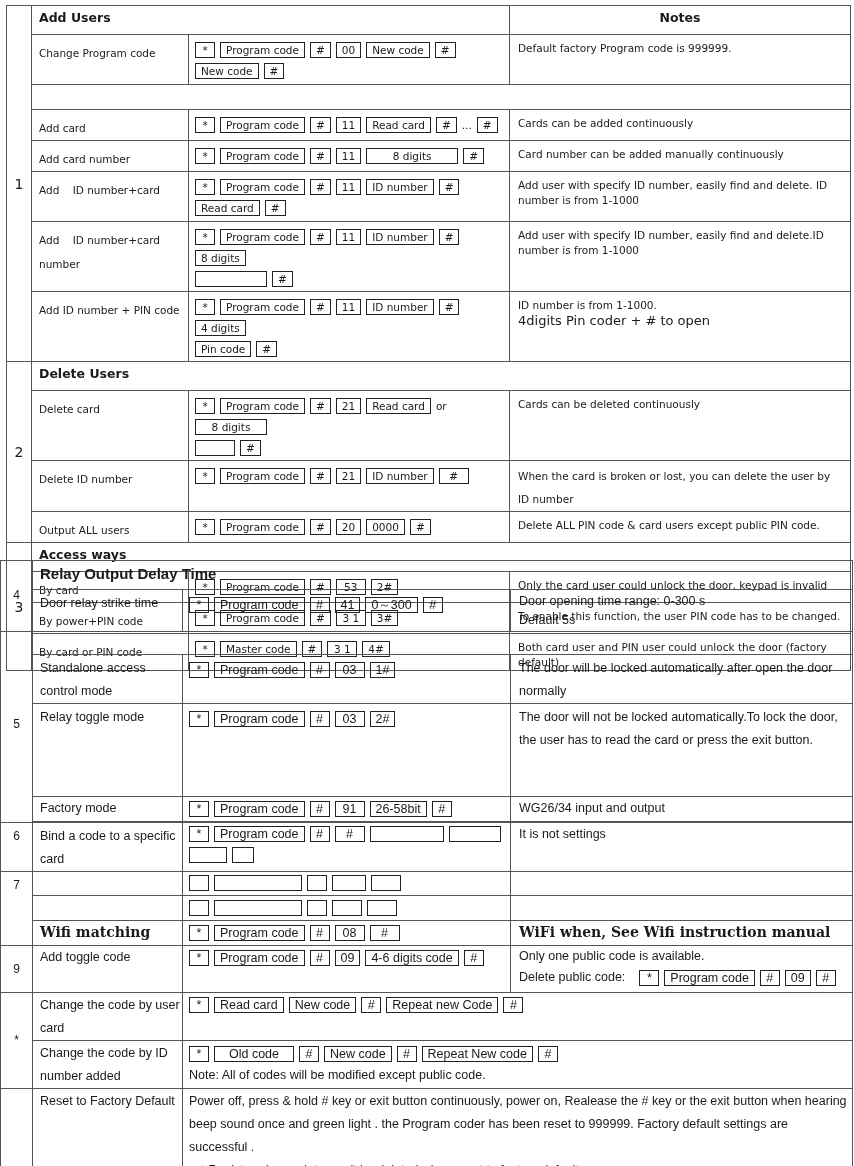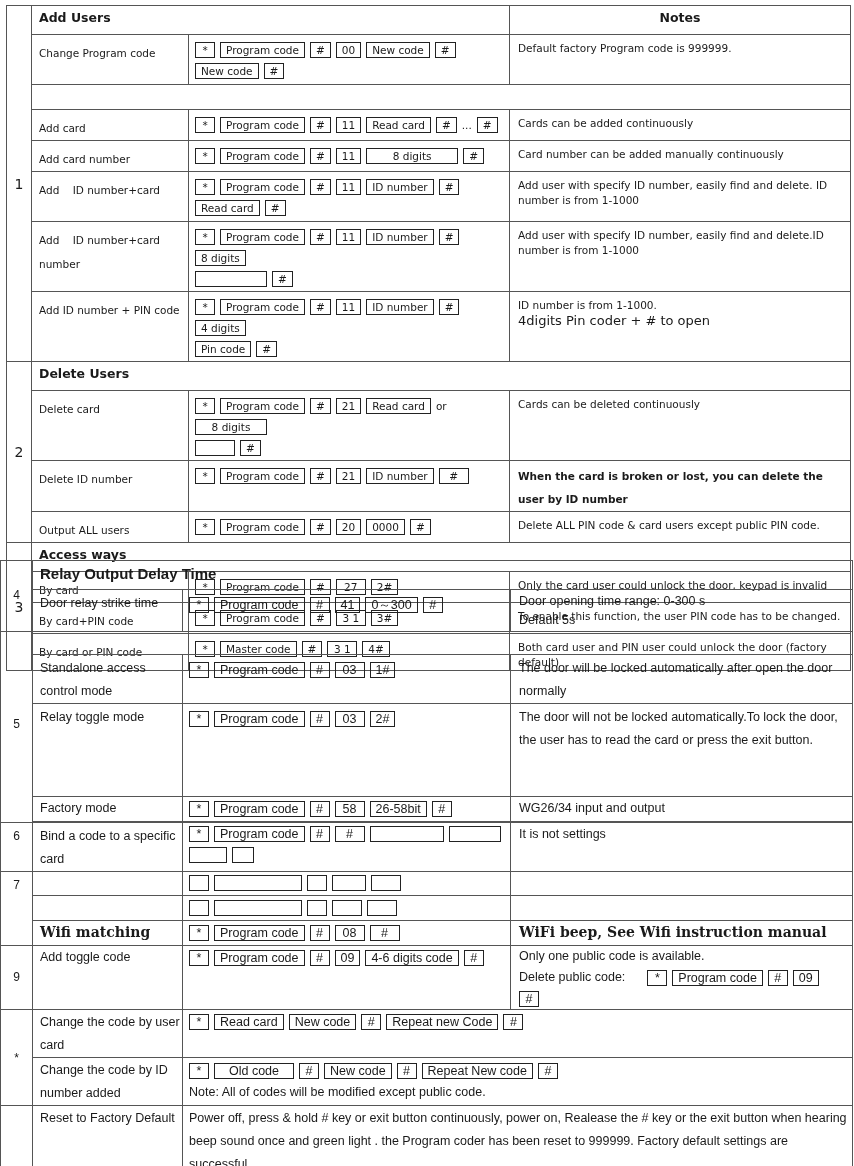--- a/index.html
+++ b/index.html
@@ -9,21 +9,21 @@
   .c { font-family: "DejaVu Sans", sans-serif; font-size: 10.5px; }
   .a { font-family: "Liberation Sans", sans-serif; font-size: 12.5px; }
   .num { text-align: center; vertical-align: middle !important; font-size: 14px; }
   .numa { text-align: center; font-size: 12px; }
   .head { font-weight: bold; font-size: 12.5px; padding: 4px 0 0 7px !important; height: 24px; }
   .headc { text-align: center; font-weight: bold; font-size: 12.5px; padding-top: 4px !important; }
   .fn { padding: 6px 0 0 7px !important; line-height: 24px; }
   .fnsm { padding: 6px 0 0 7px !important; line-height: 15px; }
   .cmd { padding: 4px 4px 2px 6px !important; line-height: 20px; }
   .note { padding: 6px 6px 0 8px !important; line-height: 15px; }
-  .notebig { line-height: 23px; padding-top: 4px !important; font-weight: bold; }
+  .notebig { line-height: 23px; padding-top: 4px !important; }
   .key { display: inline-block; border: 1px solid #222; padding: 0 5px; line-height: 14px; margin: 2px 5px 2px 0; vertical-align: middle; min-width: 8px; text-align: center; white-space: nowrap; }
   .key.blank { height: 14px; }
   .w18 { min-width: 18px; } .w28 { min-width: 28px; } .w60 { min-width: 60px; } .w80 { min-width: 80px; }
   .plain { margin: 0 5px 0 0; vertical-align: middle; }
   .serifbold { font-family: "DejaVu Serif", serif; font-weight: bold; font-size: 14px; }
   .bigline { font-size: 13px; }
 </style>
 </head>
 <body>
 
@@ -116,26 +116,26 @@
     <td class="note">Delete ALL PIN code &amp; card users except public PIN code.</td>
   </tr>
 
   <tr>
     <td class="num" rowspan="4">3</td>
     <td class="head" colspan="3">Access ways</td>
   </tr>
   <tr style="height:25px">
     <td class="fn">By card</td>
     <td class="cmd">
-      <span class="key">*</span><span class="key">Program code</span><span class="key">#</span><span class="key w18">27</span><span class="key">2#</span>
+      <span class="key">*</span><span class="key">Program code</span><span class="key">#</span><span class="key w18">53</span><span class="key">2#</span>
     </td>
     <td class="note">Only the card user could unlock the door, keypad is invalid</td>
   </tr>
   <tr style="height:25px">
-    <td class="fn">By card+PIN code</td>
+    <td class="fn">By power+PIN code</td>
     <td class="cmd">
       <span class="key">*</span><span class="key">Program code</span><span class="key">#</span><span class="key w18">3 1</span><span class="key">3#</span>
     </td>
     <td class="note">To enable this function, the user PIN code has to be changed.</td>
   </tr>
   <tr style="height:25px">
     <td class="fn">By card or PIN code</td>
     <td class="cmd">
       <span class="key">*</span><span class="key">Master code</span><span class="key">#</span><span class="key w18">3 1</span><span class="key">4#</span>
     </td>
@@ -182,21 +182,21 @@
   <tr style="height:93px">
     <td class="fn" style="line-height:23px;padding-top:2px !important">Relay toggle mode</td>
     <td class="cmd">
       <span class="key">*</span><span class="key">Program code</span><span class="key">#</span><span class="key w18">03</span><span class="key">2#</span>
     </td>
     <td class="note" style="line-height:23px;padding-top:2px !important">The door will not be locked automatically.To lock the door, the user has to read the card or press the exit button.</td>
   </tr>
   <tr style="height:24px">
     <td class="fn" style="line-height:18px;padding-top:2px !important">Factory mode</td>
     <td class="cmd" style="padding-top:1px !important">
-      <span class="key">*</span><span class="key">Program code</span><span class="key">#</span><span class="key w18">58</span><span class="key">26-58bit</span><span class="key">#</span>
+      <span class="key">*</span><span class="key">Program code</span><span class="key">#</span><span class="key w18">91</span><span class="key">26-58bit</span><span class="key">#</span>
     </td>
     <td class="note" style="line-height:18px;padding-top:2px !important">WG26/34 input and output</td>
   </tr>
   <tr style="height:0">
         <td colspan="3" style="border:none;height:0"></td>
       </tr>
 
   <tr style="height:46px">
     <td class="numa" style="padding-top:6px">6</td>
     <td class="fn" style="line-height:23px;padding-top:2px !important">Bind a code to a specific card</td>
@@ -219,33 +219,33 @@
     <td class="cmd" style="padding-top:1px !important">
       <span class="key blank"></span><span class="key blank" style="min-width:76px"></span><span class="key blank"></span><span class="key blank" style="min-width:18px"></span><span class="key blank" style="min-width:18px"></span>
     </td>
     <td></td>
   </tr>
   <tr style="height:24px">
     <td class="fn serifbold" style="line-height:18px;padding-top:2px !important">Wifi matching</td>
     <td class="cmd" style="padding-top:1px !important">
       <span class="key">*</span><span class="key">Program code</span><span class="key">#</span><span class="key w18">08</span><span class="key w18">#</span>
     </td>
-    <td class="note serifbold" style="line-height:18px;padding-top:2px !important">WiFi beep, See Wifi instruction manual</td>
+    <td class="note serifbold" style="line-height:18px;padding-top:2px !important">WiFi when, See Wifi instruction manual</td>
   </tr>
 
   <tr style="height:47px">
     <td class="numa" style="vertical-align:middle">9</td>
     <td class="fn" style="line-height:18px;padding-top:2px !important">Add toggle code</td>
     <td class="cmd" style="padding-top:1px !important">
       <span class="key">*</span><span class="key">Program code</span><span class="key">#</span><span class="key">09</span><span class="key">4-6 digits code</span><span class="key">#</span>
     </td>
     <td class="note" style="line-height:21px;padding-top:0 !important">
       <div>Only one public code is available.</div>
       <div>
-        <span class="plain" style="margin-right:22px">Delete public code:</span><span class="key">*</span><span class="key">Program code</span><span class="key">#</span><span class="key">09</span><span class="key">#</span>
+        <span class="plain" style="margin-right:14px">Delete public code:</span><span class="key">*</span><span class="key">Program code</span><span class="key">#</span><span class="key">09</span><span class="key">#</span>
       </div>
     </td>
   </tr>
 
   <tr style="height:46px">
     <td class="numa" rowspan="2" style="vertical-align:middle">*</td>
     <td class="fn" style="line-height:23px;padding-top:1px !important">Change the code by user card</td>
     <td class="cmd" colspan="2" style="padding-top:1px !important">
       <span class="key">*</span><span class="key">Read card</span><span class="key">New code</span><span class="key">#</span><span class="key">Repeat new Code</span><span class="key">#</span>
     </td>

